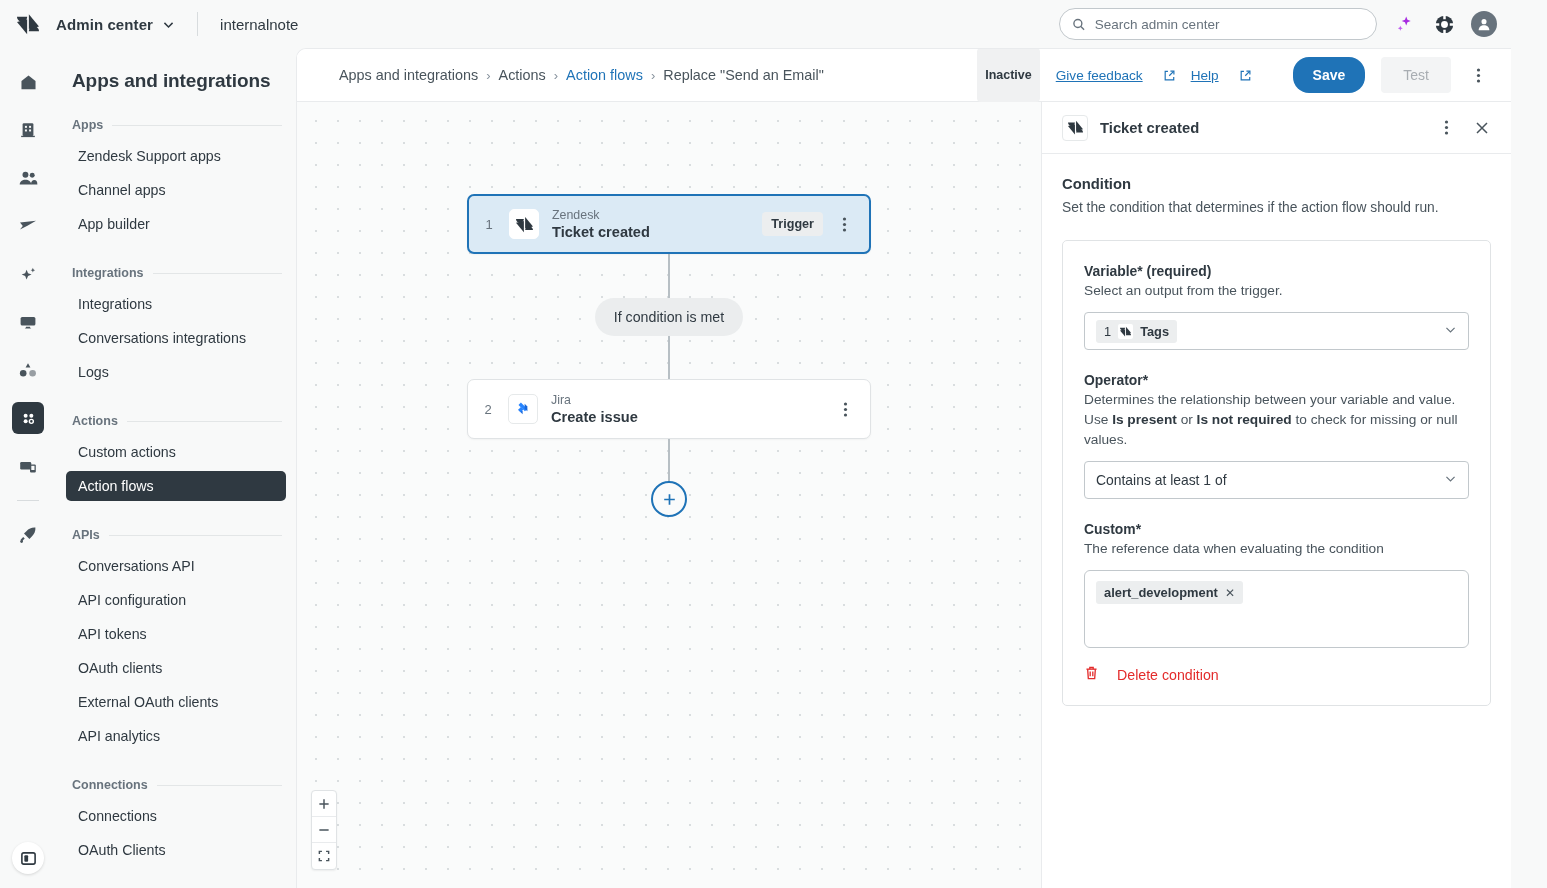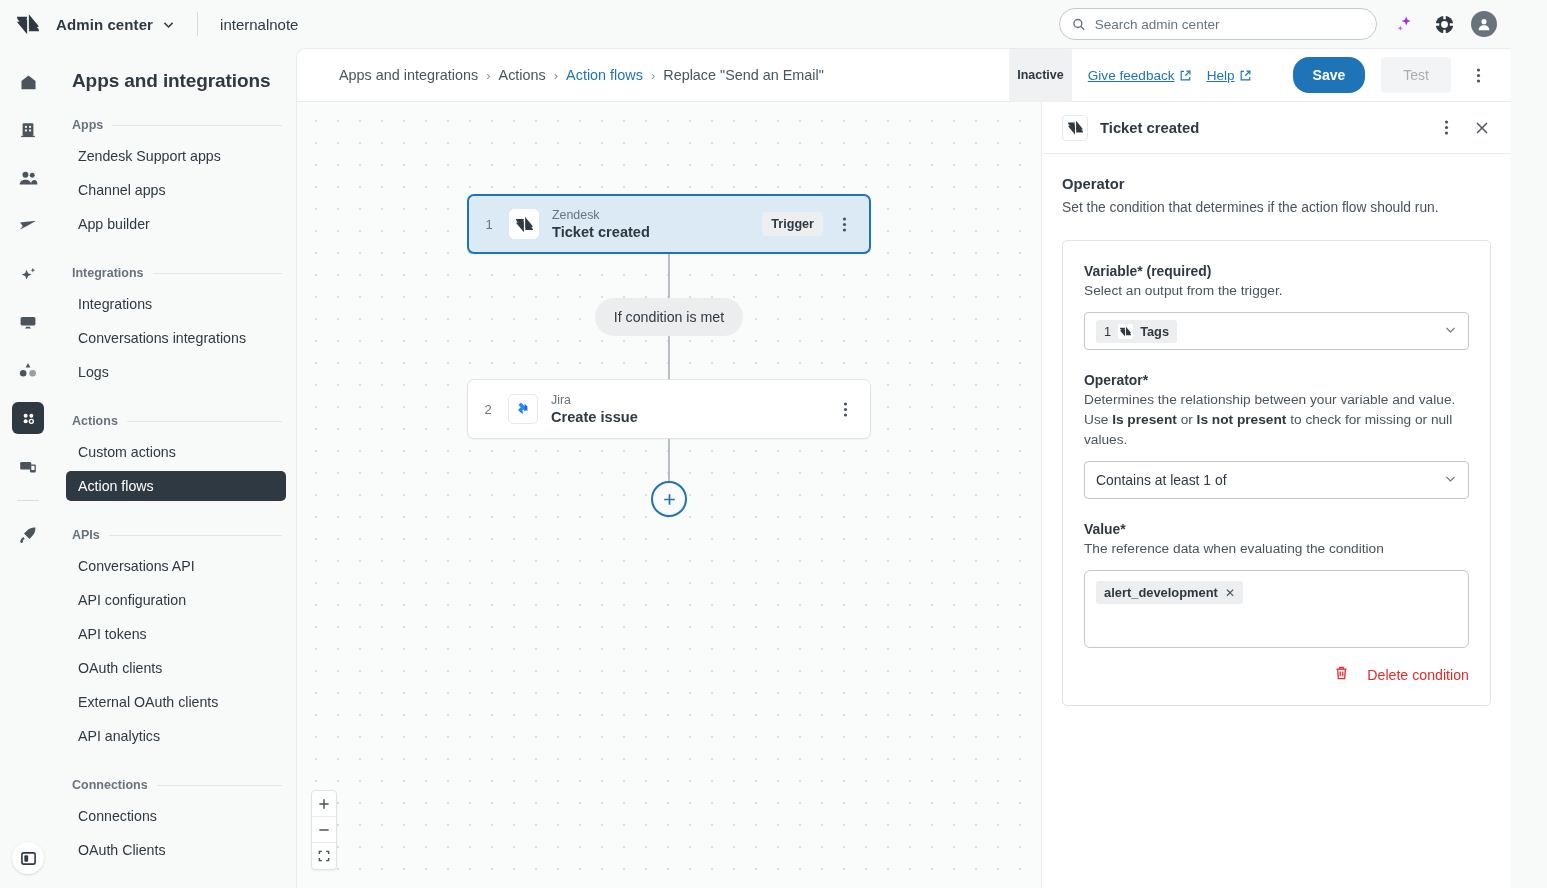--- a/index.html
+++ b/index.html
@@ -101,21 +101,21 @@
   .crumbs { display: flex; align-items: center; gap: 8px; font-size: 14.4px; color: #49545c; }
   .crumbs .sep { color: #87929d; font-size: 13px; }
   .crumbs a { color: #1f73b7; text-decoration: none; }
   .crumb-actions { margin-left: auto; display: flex; align-items: center; gap: 16px; }
   .badge-inactive {
     background: #f0f1f2; color: #2f3941; font-size: 12.5px; font-weight: 700;
     padding: 20px 8px; border-radius: 4px;
   }
   .link-ext {
     color: #1f73b7; font-size: 13.6px; text-decoration: underline;
-    display: inline-flex; align-items: center; gap: 5px;
+    display: inline-flex; align-items: center; gap: 21px;
   }
   .btn-save {
     background: #1f73b7; color: #fff; border: 0; border-radius: 16px;
     height: 36px; padding: 0 20px; font-size: 14px; font-weight: 700;
     font-family: inherit;
     margin-left: 26px;
   }
   .btn-test {
     background: #f3f4f5; color: #a8adb2; border: 0; border-radius: 4px;
     height: 36px; padding: 0 22px; font-size: 14px; font-family: inherit;
@@ -223,21 +223,21 @@
   .tagbox {
     margin-top: 11px; min-height: 78px; border: 1px solid #c2c8cc; border-radius: 6px;
     padding: 10px 11px; background: #fff;
   }
   .tag-chip {
     display: inline-flex; align-items: center; gap: 7px;
     background: #eceeef; border-radius: 3px; padding: 4px 8px;
     font-size: 12.9px; font-weight: 700; color: #2f3941;
   }
   .tag-x { color: #49545c; font-weight: 400; font-size: 12px; }
-  .delete-row { display: flex; justify-content: flex-end; align-items: center; gap: 18px; margin-top: 17px; }
+  .delete-row { display: flex; justify-content: flex-start; align-items: center; gap: 18px; margin-top: 17px; }
   .delete-row .lbl { color: #e32b2b; font-size: 14.2px; }
   .trash { color: #e32b2b; }
 </style>
 </head>
 <body>
 
 <div class="app">
 
   <div class="topbar">
     <div class="topbar-logo">
@@ -608,21 +608,21 @@
               </div>
               <div class="kebab-btn">
                 <svg width="14" height="14" viewBox="0 0 14 14" stroke="#49545c" stroke-width="1.5">
                   <path d="M2 2l10 10M12 2L2 12"></path>
                 </svg>
               </div>
             </div>
           </div>
 
           <div class="panel-body">
-            <div class="sec-title">Operator</div>
+            <div class="sec-title">Condition</div>
             <div class="sec-desc">Set the condition that determines if the action flow should run.</div>
 
             <div class="cond-card">
 
               <div>
                 <div class="f-label">Variable* (required)</div>
                 <div class="f-hint">Select an output from the trigger.</div>
                 <div class="select">
                   <span class="var-token">
                     <span class="vnum">1</span>
@@ -639,33 +639,33 @@
                   <span class="chev-r">
                     <svg width="13" height="13" viewBox="0 0 16 16" fill="none" stroke="#68737d" stroke-width="1.5">
                         <path d="M3 6l5 5 5-5"></path>
                       </svg>
                   </span>
                 </div>
               </div>
 
               <div class="fieldblock">
                 <div class="f-label">Operator*</div>
-                <div class="f-hint"><span>Determines the relationship between your variable and value. Use </span><b>Is present</b><span> or </span><b>Is not present</b><span> to check for missing or null values.</span></div>
+                <div class="f-hint"><span>Determines the relationship between your variable and value. Use </span><b>Is present</b><span> or </span><b>Is not required</b><span> to check for missing or null values.</span></div>
                 <div class="select">
                   <span class="val">Contains at least 1 of</span>
                   <span class="chev-r">
                     <svg width="13" height="13" viewBox="0 0 16 16" fill="none" stroke="#68737d" stroke-width="1.5">
                         <path d="M3 6l5 5 5-5"></path>
                       </svg>
                   </span>
                 </div>
               </div>
 
               <div class="fieldblock">
-                <div class="f-label">Value*</div>
+                <div class="f-label">Custom*</div>
                 <div class="f-hint">The reference data when evaluating the condition</div>
                 <div class="tagbox">
                   <span class="tag-chip">
                     <span>alert_development</span>
                     <span class="tag-x">✕</span>
                   </span>
                 </div>
               </div>
 
               <div class="delete-row">

